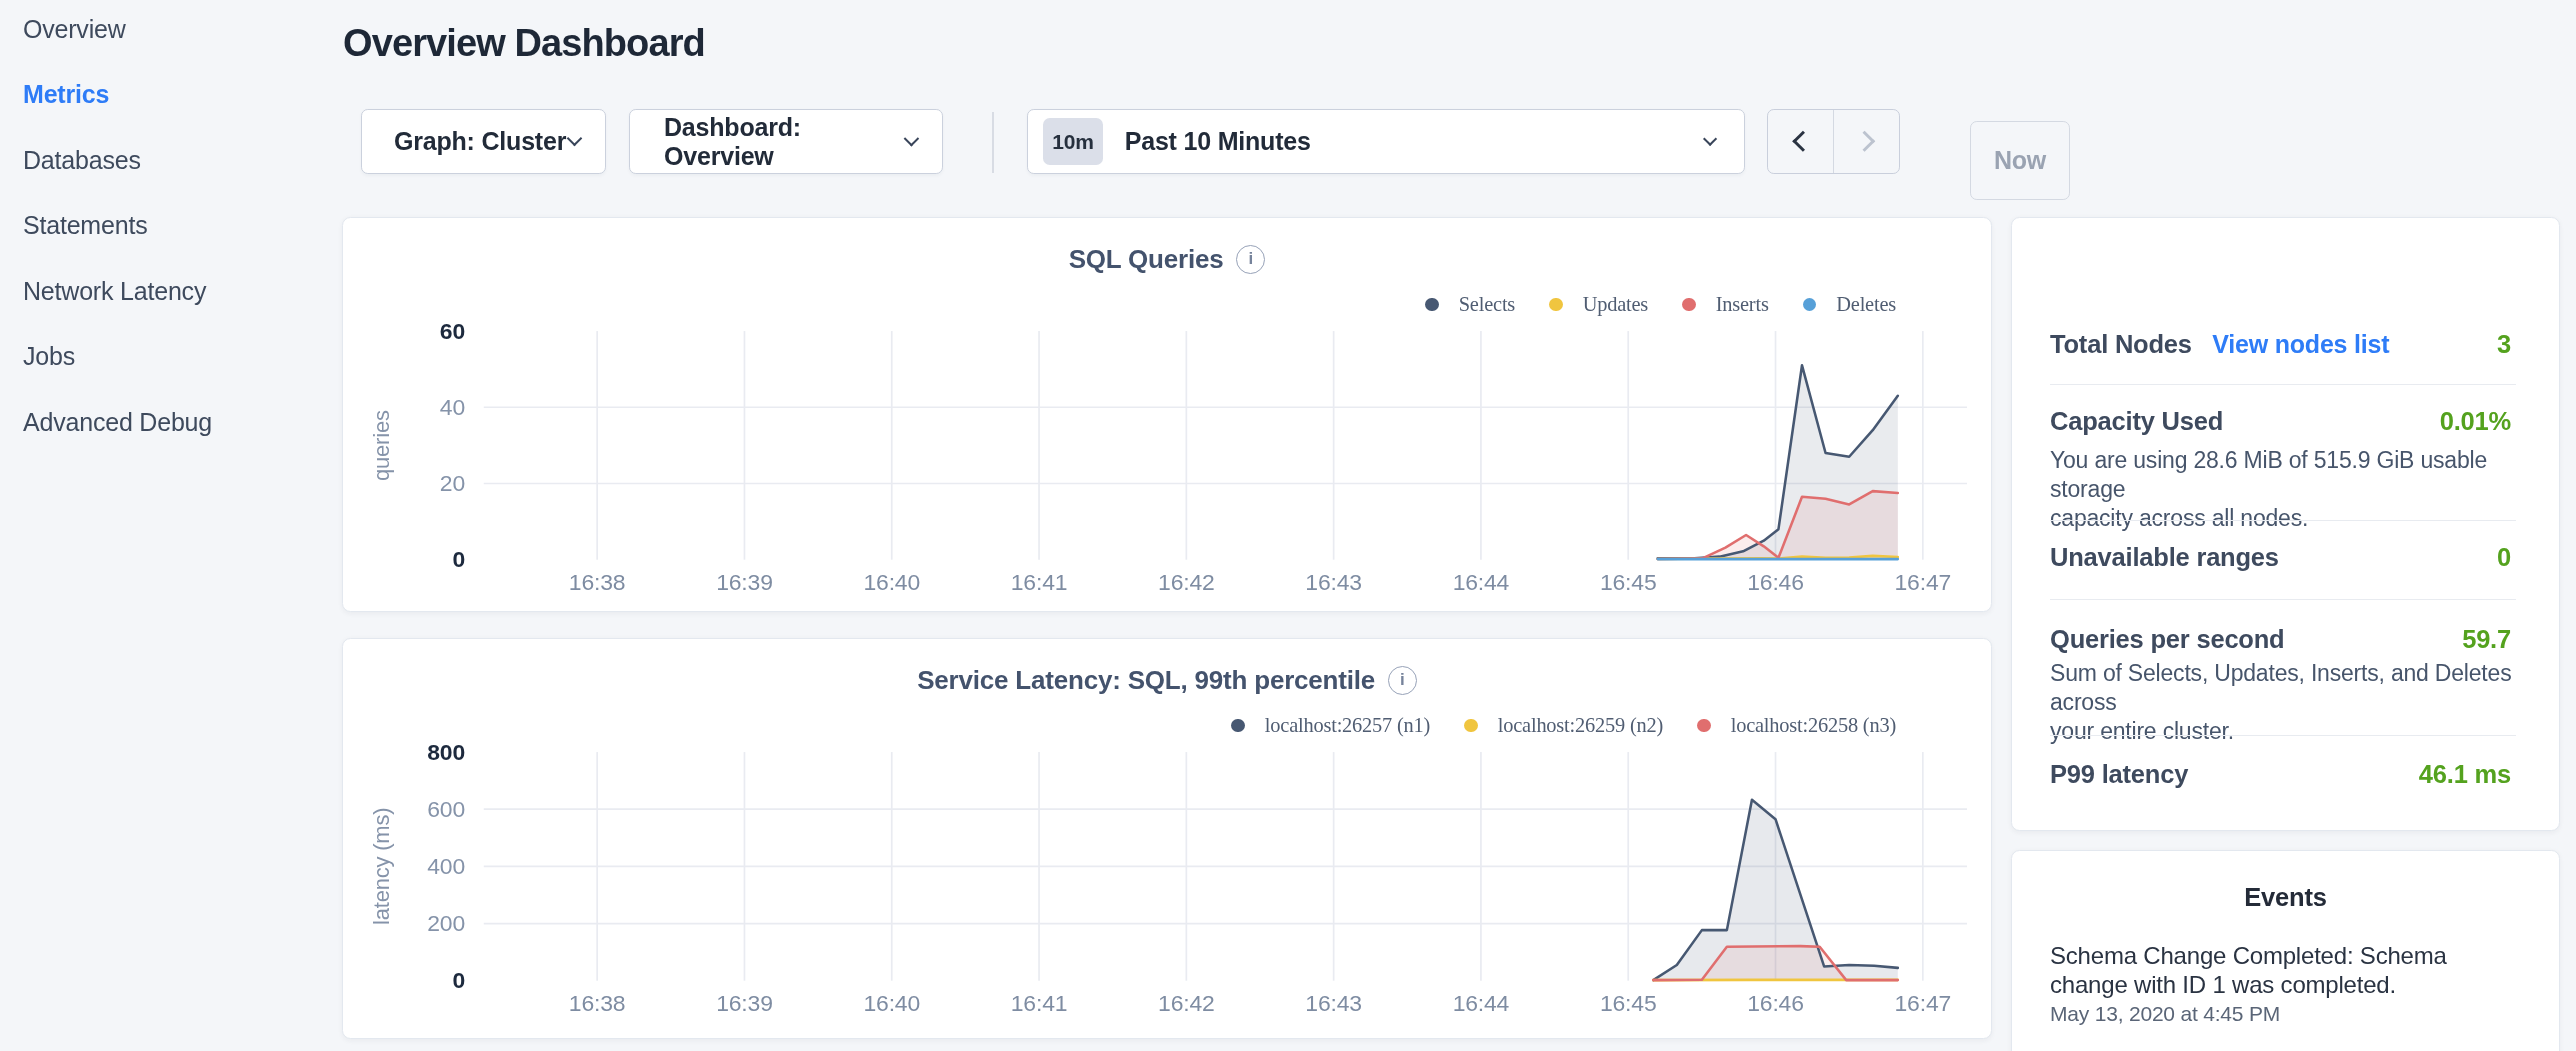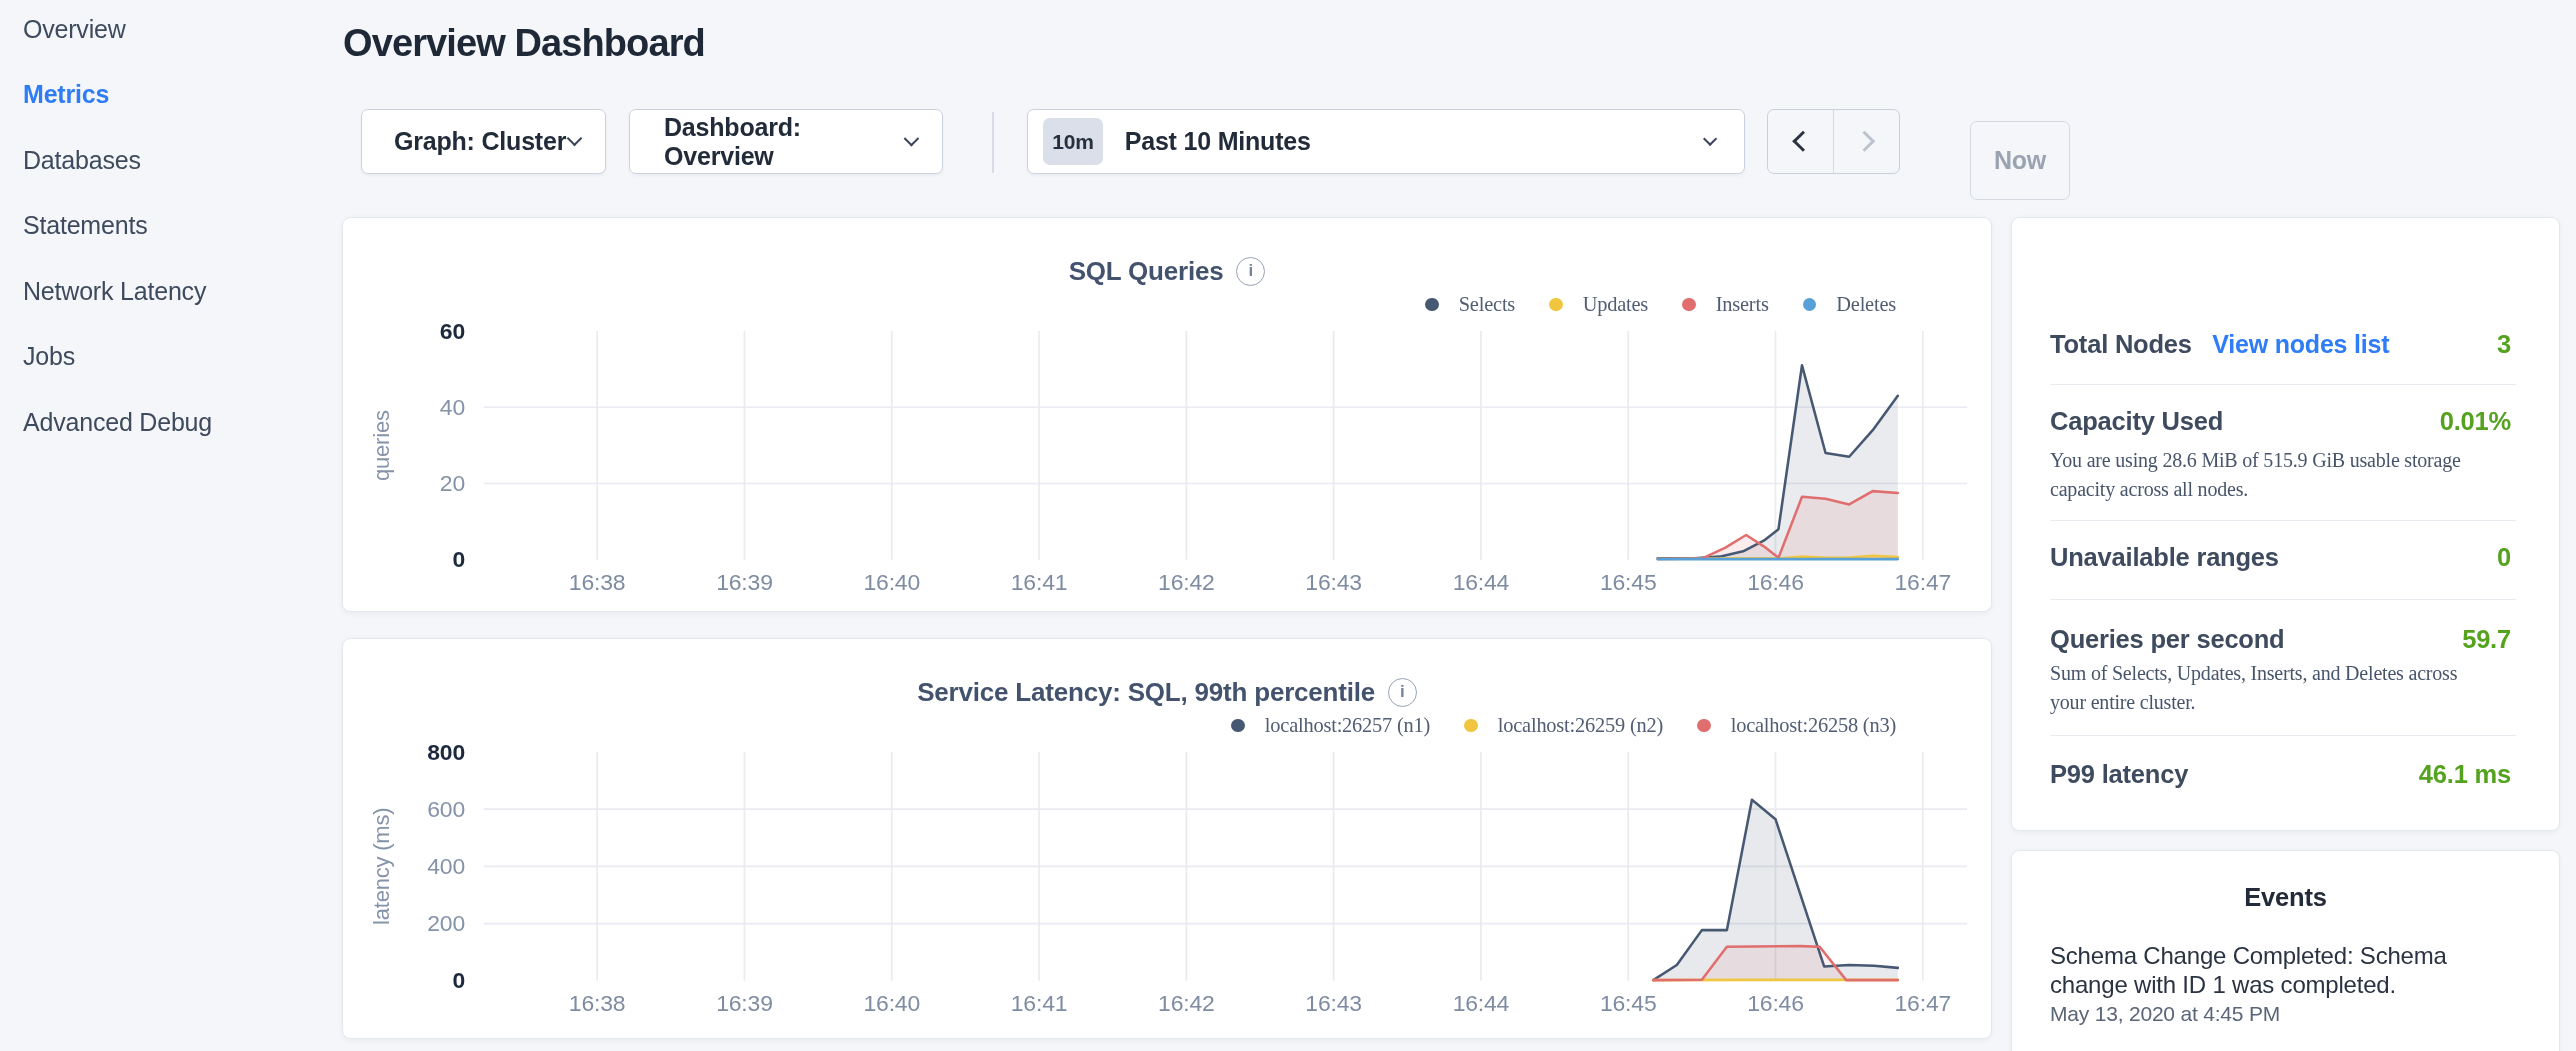--- a/index.html
+++ b/index.html
@@ -57,21 +57,21 @@
   }
   
   .card {
     position:absolute; background:#FFFFFF; border:0.9px solid #E3E8EF; border-radius:8.5px;
     box-shadow:0 1.7px 5.1px rgba(36,44,66,0.05);
   }
   .chart-card-1 { left:342px; top:217px;  width:1650px; height:395px; }
   .chart-card-2 { left:342px; top:638px;  width:1650px; height:401px; }
   .chart-title-row {
     position:absolute; top:25.5px; left:0; width:100%; display:flex;
-    align-items:center; justify-content:center; gap:12.8px;margin-top:12px;
+    align-items:center; justify-content:center; gap:12.8px;
   }
   .chart-title { font-size:26px; font-weight:700; color:#44536D; }
   .info-icon {
     width:29px; height:29px; border:1.7px solid #97A2B8; border-radius:50%;
     color:#76839B; font-size:17px; font-weight:600; display:inline-flex;
     align-items:center; justify-content:center; cursor:pointer;
   }
   .legend {
     position:absolute; top:75px; right:95px; display:flex; align-items:center; gap:34px;
   }
@@ -89,22 +89,22 @@
   .summary-card { left:2011px; top:217px; width:549px; height:614px; }
   .events-card  { left:2011px; top:850px; width:549px; height:340px; }
   .panel-title { position:absolute; left:0; width:100%; text-align:center; font-size:25.5px; font-weight:700; color:#242B38; }
   .stat-row {
     position:absolute; left:38px; right:48px; display:flex; align-items:baseline;
   }
   .stat-label { font-size:25.5px; font-weight:700; color:#3E4A5E; white-space:nowrap; }
   .stat-link { margin-left:20.4px; font-size:25px; font-weight:600; color:var(--accent-blue,#2E7CF7); cursor:pointer; white-space:nowrap; }
   .stat-value { margin-left:auto; font-size:25.5px; font-weight:700; color:var(--accent-green,#54A21E); white-space:nowrap; }
   .stat-desc {
-    position:absolute; left:38px; right:43px; font-size:20px; line-height:29px;
-    color:#47556B; white-space:pre-line;font-family:Liberation Serif, serif;
+    position:absolute; left:38px; right:43px; font-size:23px; line-height:29px;
+    color:#47556B; white-space:pre-line;
   }
   .stat-divider { position:absolute; left:38px; right:43px; height:0.9px; background:#E8EBF0; }
   .event-text {
     position:absolute; left:38px; width:442px; font-size:24px; line-height:29px;
     color:#2A3342; white-space:pre-line;
   }
   .event-time { position:absolute; left:38px; font-size:21px; color:#5A6577; }
 </style>
 </head>
 <body>

